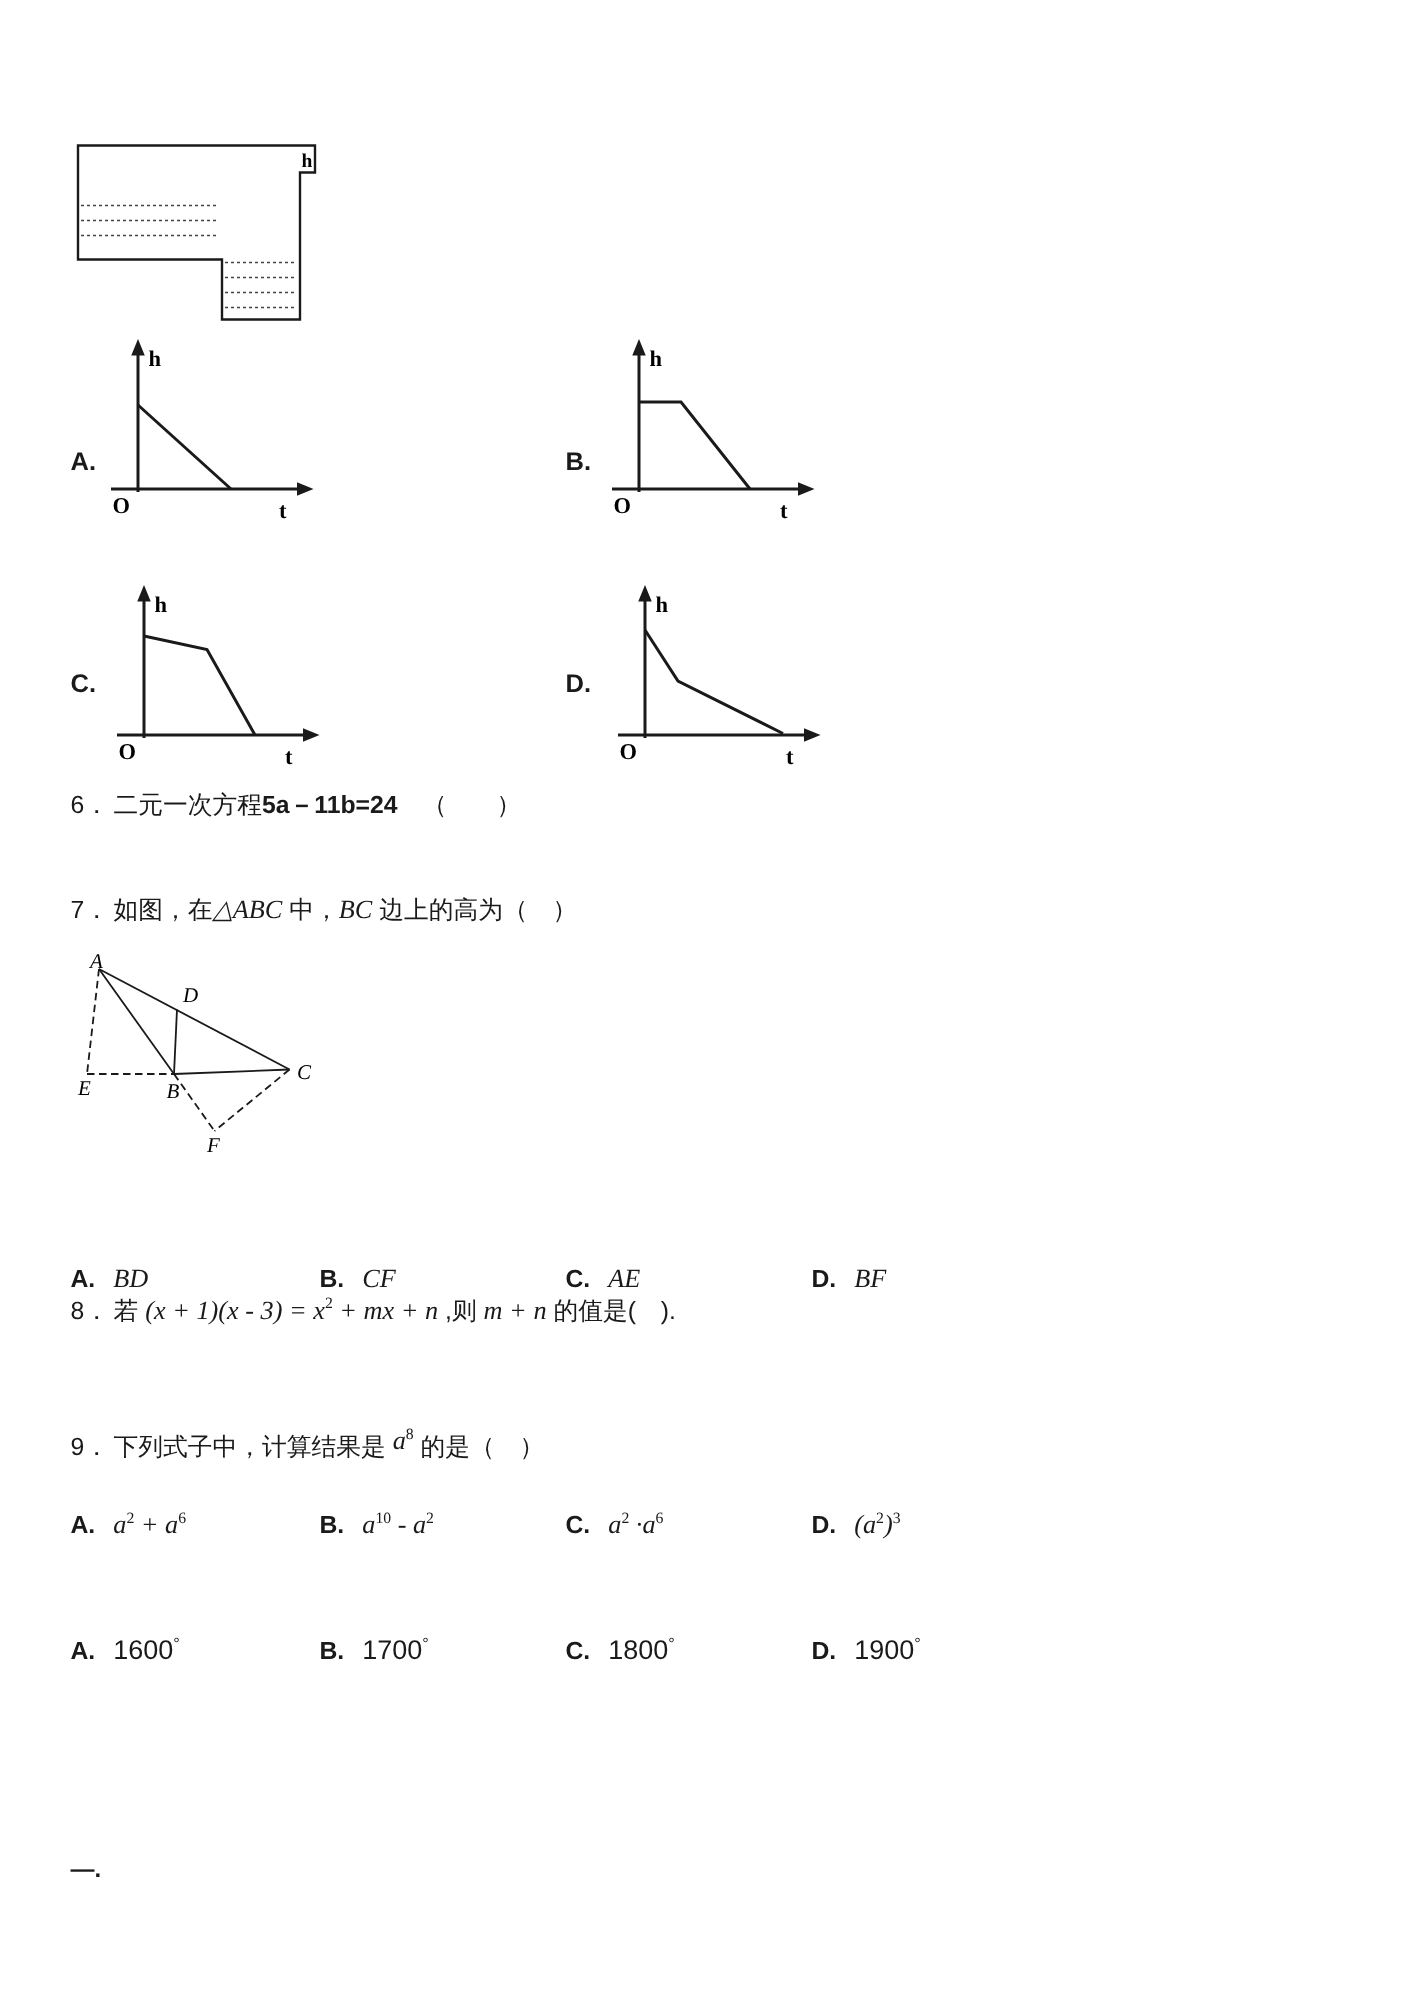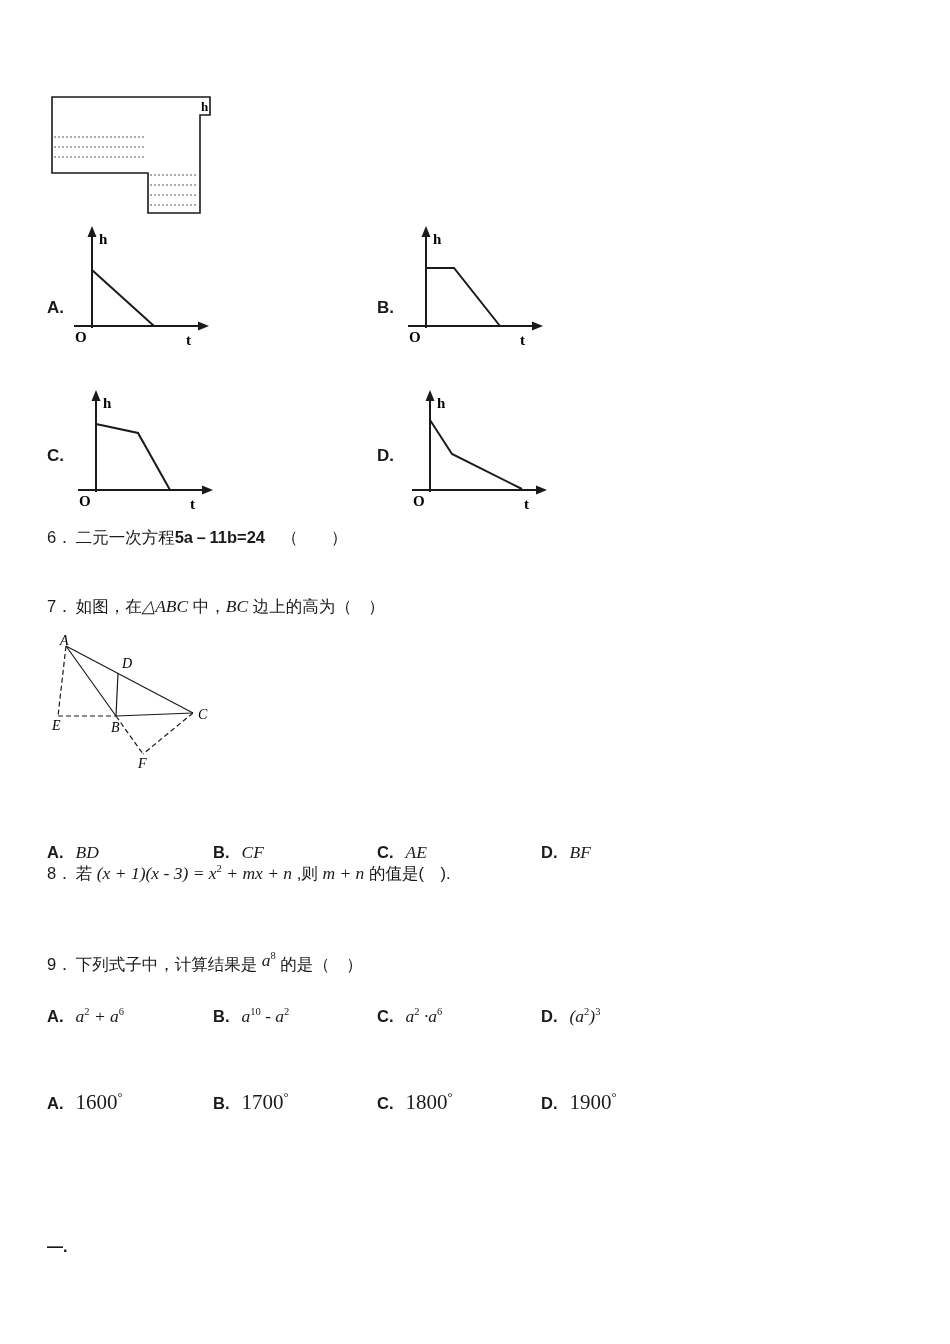--- a/index.html
+++ b/index.html
@@ -4,21 +4,21 @@
 <style>
   * { margin:0; padding:0; box-sizing:border-box; }
   html,body { background:#ffffff; }
   .page { position:relative; width:950px; height:1344px; background:#ffffff; color:#1a1a1a;
           font-family:"Liberation Sans", sans-serif; overflow:hidden; }
   .abs { position:absolute; }
   .stem { font-size:16.5px; white-space:nowrap; line-height:1.4; }
   .qnum { margin-right:3px; }
   .math { font-family:"Liberation Serif", serif; font-style:italic; font-size:17.5px; }
   .math sup, .mnum sup { font-size:0.6em; font-style:normal; vertical-align:super; line-height:0; }
-  .mnum { font-family:Liberation Serif, serif; font-size:21px; }
+  .mnum { font-family:Liberation Sans, sans-serif; font-size:18px; }
   .opt-row { position:absolute; left:47px; display:grid; grid-template-columns:166px 164px 164px 1fr; align-items:baseline; }
   .opt-letter { font-weight:bold; font-size:16.5px; margin-right:12px; }
   .opt-cn { font-weight:bold; font-size:16.5px; }
   .opt-num { font-weight:bold; font-size:16.5px; }
   .glabel { font-weight:bold; font-size:17px; }
   svg text { font-family:"Liberation Serif", serif; }
   .axis-lab { font-weight:bold; font-size:15px; }
   .fig-lab { font-style:italic; font-size:14px; }
   .bold { font-weight:bold; }
 </style>

